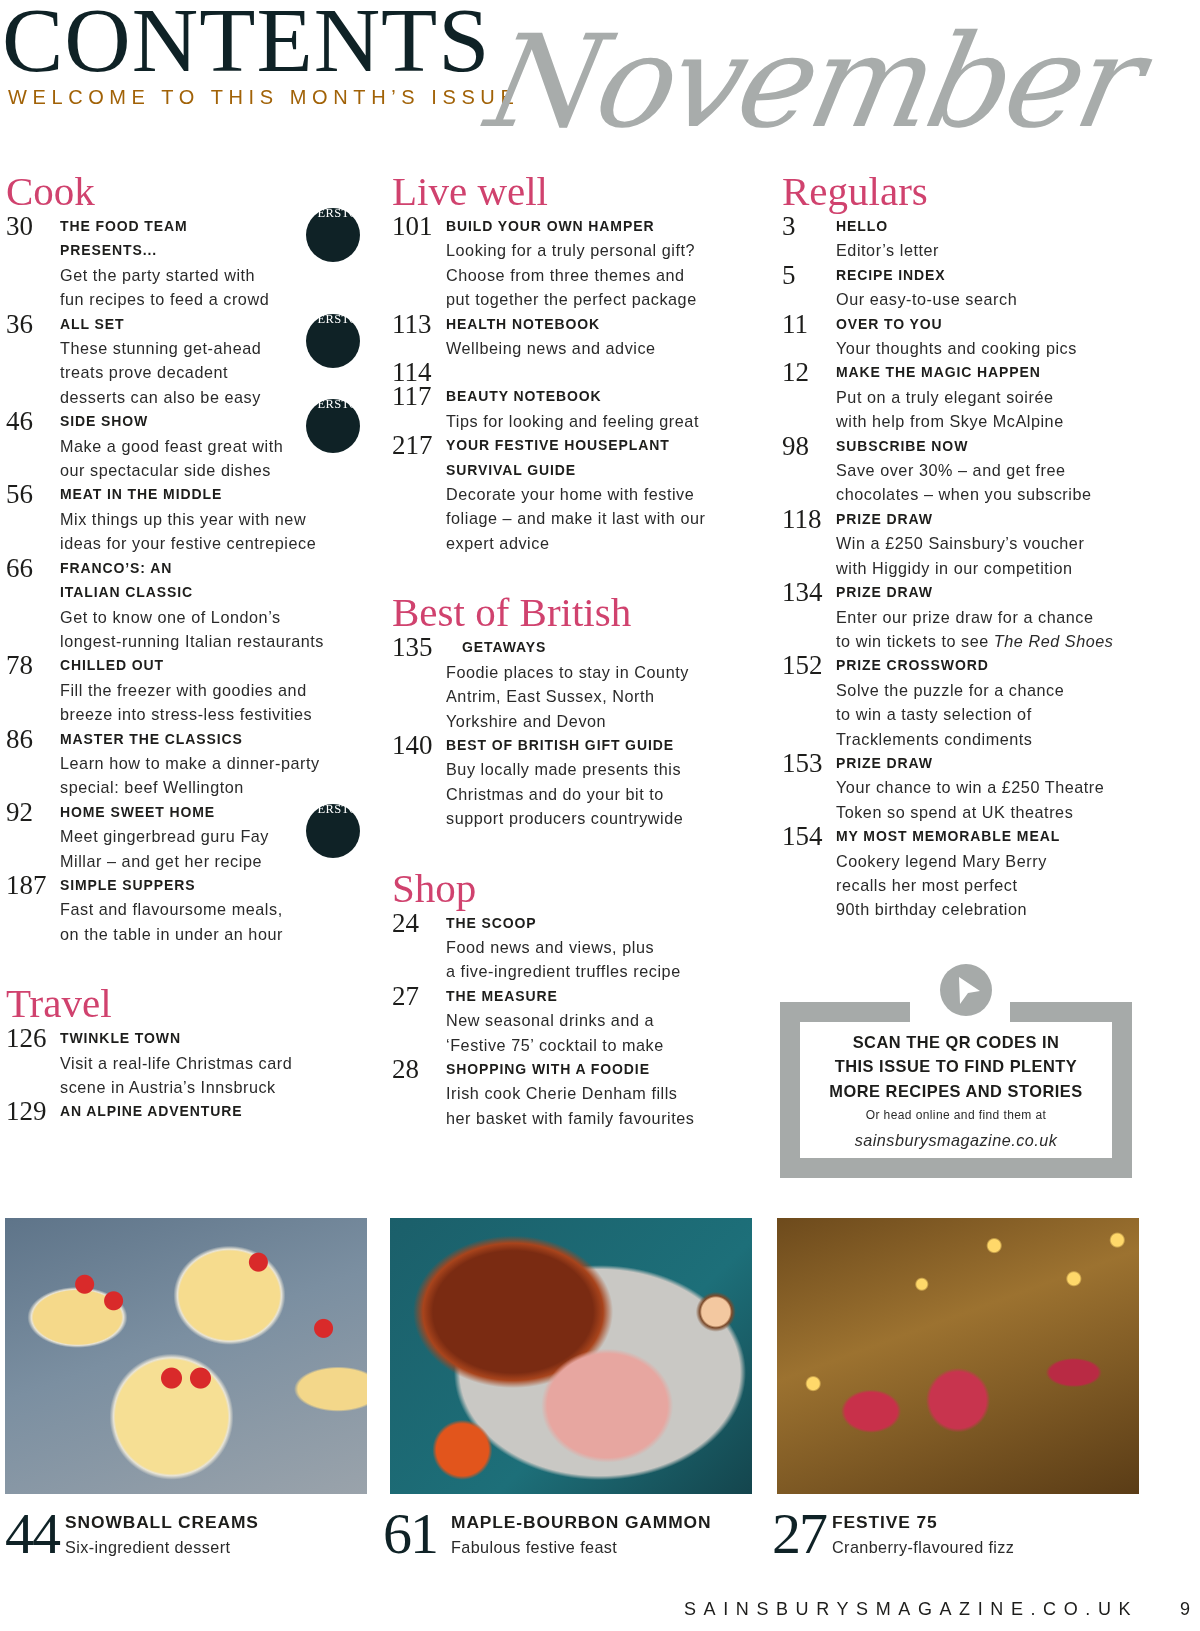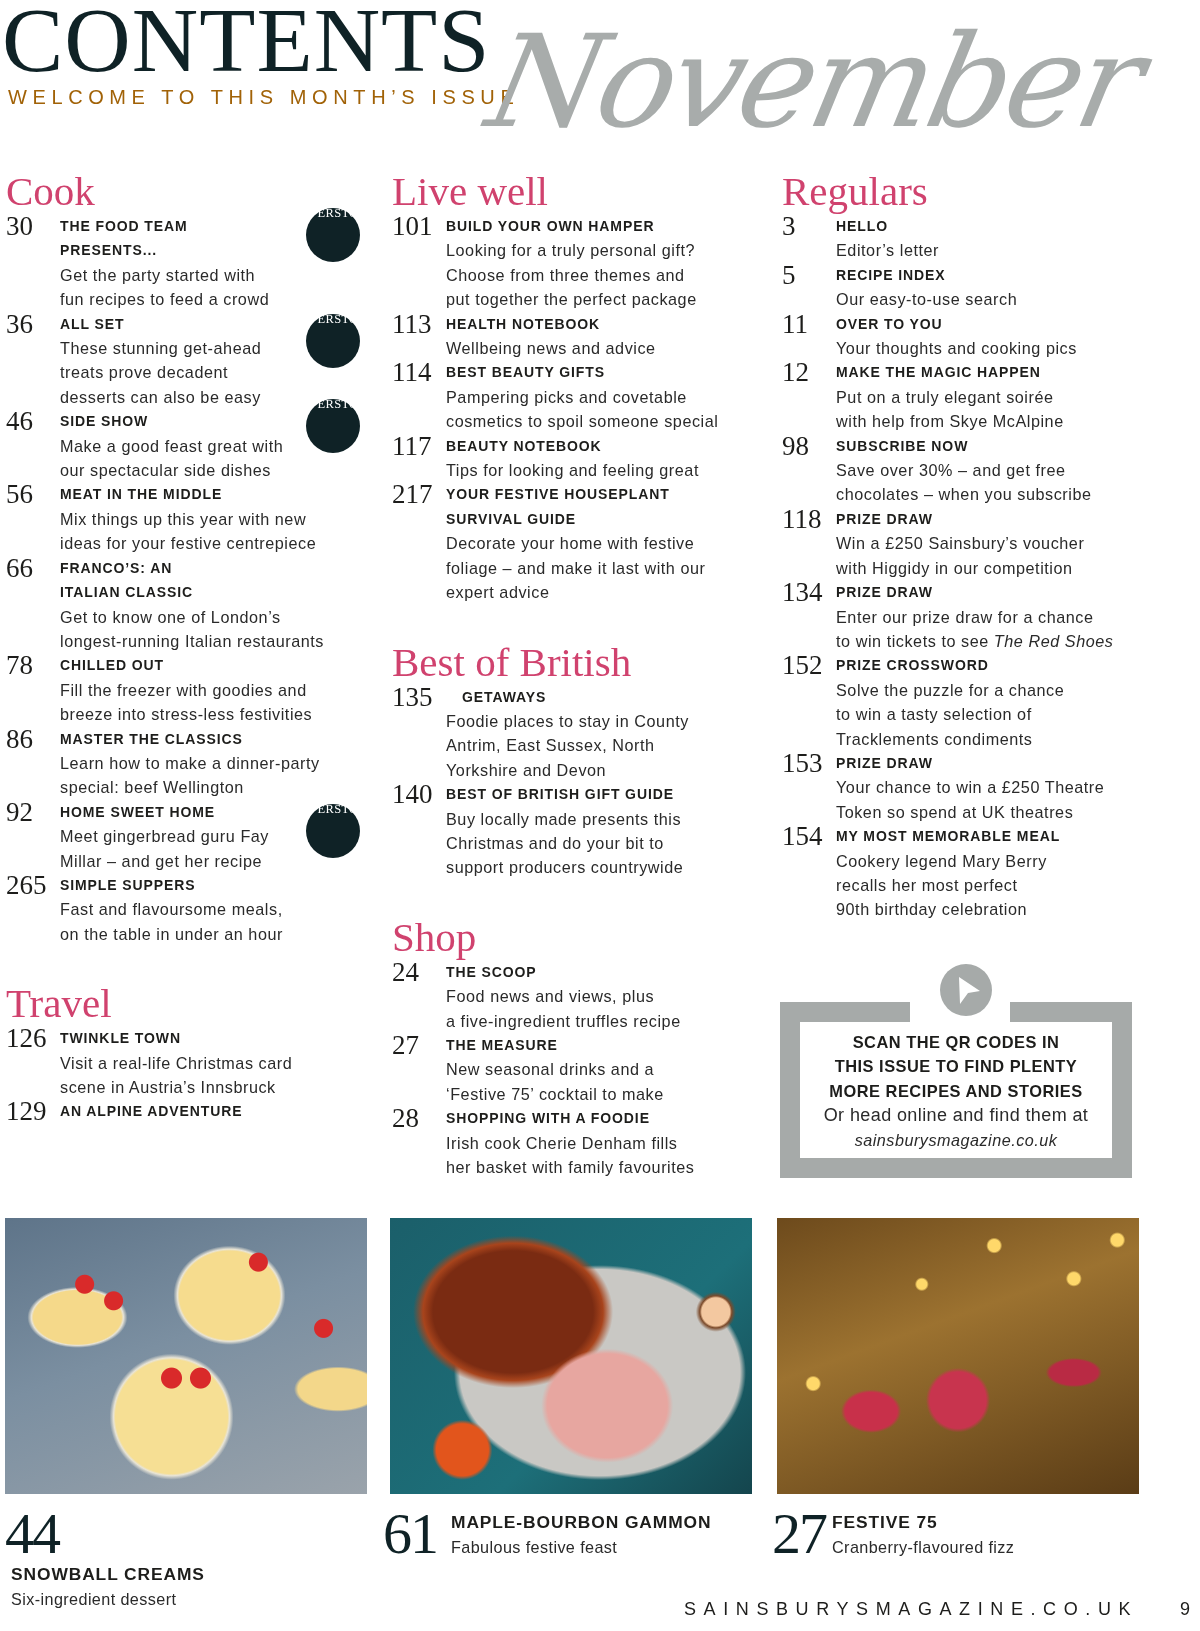--- a/index.html
+++ b/index.html
@@ -62,21 +62,21 @@
     border: 20px solid #a6aaa9;
   }
   .qr-gap { position: absolute; left: 130px; top: 0; width: 100px; height: 34px; background: #ffffff; }
   .qr-play {
     position: absolute; left: 160px; top: -28px; width: 52px; height: 52px; border-radius: 50%;
     background: #a6aaa9;
   }
   .qr-play svg { position: absolute; left: 0; top: 0; }
   .qr-text { position: absolute; left: 20px; top: 38px; width: 312px; text-align: center; }
   .qr-heading { font-weight: bold; font-size: 16.4px; line-height: 24.4px; letter-spacing: 0.5px; color: #1d1d1b; white-space: pre-line; }
-  .qr-line { font-size: 18px; line-height: 24.4px; letter-spacing: 0.4px; color: #2a2a2a; }
+  .qr-line { font-size: 12px; line-height: 24.4px; letter-spacing: 0.4px; color: #2a2a2a; }
   .qr-url { font-style: italic; font-size: 16.2px; line-height: 24.4px; letter-spacing: 0.5px; color: #2a2a2a; }
 
   
   .photo { position: absolute; top: 1218px; width: 362px; height: 276px; overflow: hidden; }
   .photo-1 { left: 5px;
     background:
       radial-gradient(circle at 22% 24%, #d92a2a 0 9px, transparent 10px),
       radial-gradient(circle at 30% 30%, #d92a2a 0 9px, transparent 10px),
       radial-gradient(circle at 46% 58%, #d92a2a 0 10px, transparent 11px),
       radial-gradient(circle at 54% 58%, #d92a2a 0 10px, transparent 11px),
@@ -109,21 +109,21 @@
       radial-gradient(circle at 94% 8%, #ffd86a 0 6px, transparent 8px),
       linear-gradient(160deg, #6d4a1c 0%, #9c7230 40%, #5a3c16 100%);
   }
 
   
   .cap { position: absolute; top: 1508px; display: flex; align-items: flex-start; }
   .cap-num { font-family: "Liberation Serif", serif; font-size: 58px; line-height: 52px; color: #0f2226; letter-spacing: -2px; }
   .cap-body { margin-left: 6px; padding-top: 2px; }
   .cap-title { font-weight: bold; font-size: 17.4px; letter-spacing: 0.9px; line-height: 25px; color: #1d1d1b; }
   .cap-desc { font-size: 16.2px; letter-spacing: 0.4px; line-height: 24px; color: #2a2a2a; }
-  .cap-1 { left: 5px; flex-direction: column; }
+  .cap-1 { left: 5px; }
   .cap-2 { left: 383px; }
   .cap-2 .cap-body { margin-left: 14px; }
   .cap-3 { left: 772px; }
 
   .footer-url { position: absolute; left: 684px; top: 1599px; font-size: 18px; letter-spacing: 7.6px; color: #1d1d1b; }
   .footer-page { position: absolute; left: 1180px; top: 1599px; font-size: 18px; color: #1d1d1b; }
 </style>
 </head>
 <body>
 
@@ -212,21 +212,21 @@
             <div class="entry-title" style="white-space: pre-line;">HOME SWEET HOME</div>
             <div class="entry-desc">Meet gingerbread guru Fay
 Millar – and get her recipe</div>
           </div>
           <div class="badge" style="left: 300px; top: 4px;">
             <span>COVER</span>
             <span>STORY</span>
           </div>
         </div>
         <div class="entry">
-          <div class="entry-page">265</div>
+          <div class="entry-page">187</div>
           <div class="entry-body">
             <div class="entry-title" style="white-space: pre-line;">SIMPLE SUPPERS</div>
             <div class="entry-desc">Fast and flavoursome meals,
 on the table in under an hour</div>
           </div>
         </div>
       </div>
   </div>
   <div class="gap-big"></div>
   <div class="section">
@@ -265,25 +265,20 @@
         </div>
         <div class="entry">
           <div class="entry-page">113</div>
           <div class="entry-body">
             <div class="entry-title" style="white-space: pre-line;">HEALTH NOTEBOOK</div>
             <div class="entry-desc">Wellbeing news and advice</div>
           </div>
         </div>
         <div class="entry">
           <div class="entry-page">114</div>
-          <div class="entry-body">
-            <div class="entry-title" style="white-space: pre-line;">BEST BEAUTY GIFTS</div>
-            <div class="entry-desc">Pampering picks and covetable
-cosmetics to spoil someone special</div>
-          </div>
         </div>
         <div class="entry">
           <div class="entry-page">117</div>
           <div class="entry-body">
             <div class="entry-title" style="white-space: pre-line;">BEAUTY NOTEBOOK</div>
             <div class="entry-desc">Tips for looking and feeling great</div>
           </div>
         </div>
         <div class="entry">
           <div class="entry-page">217</div>

